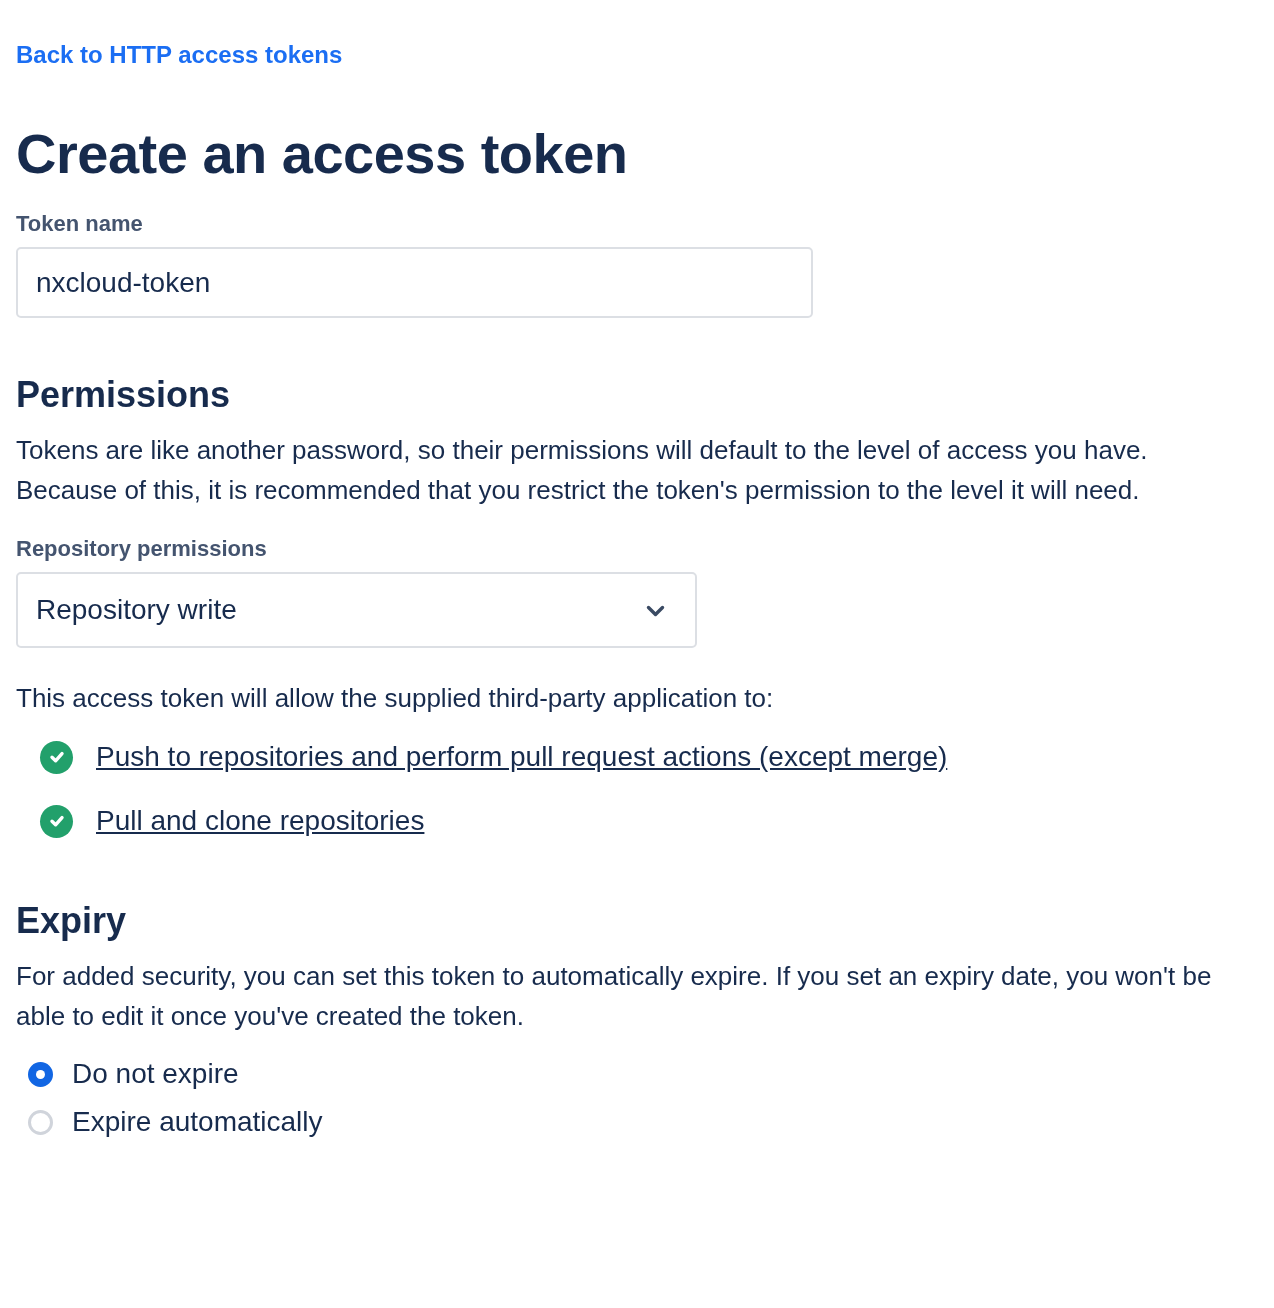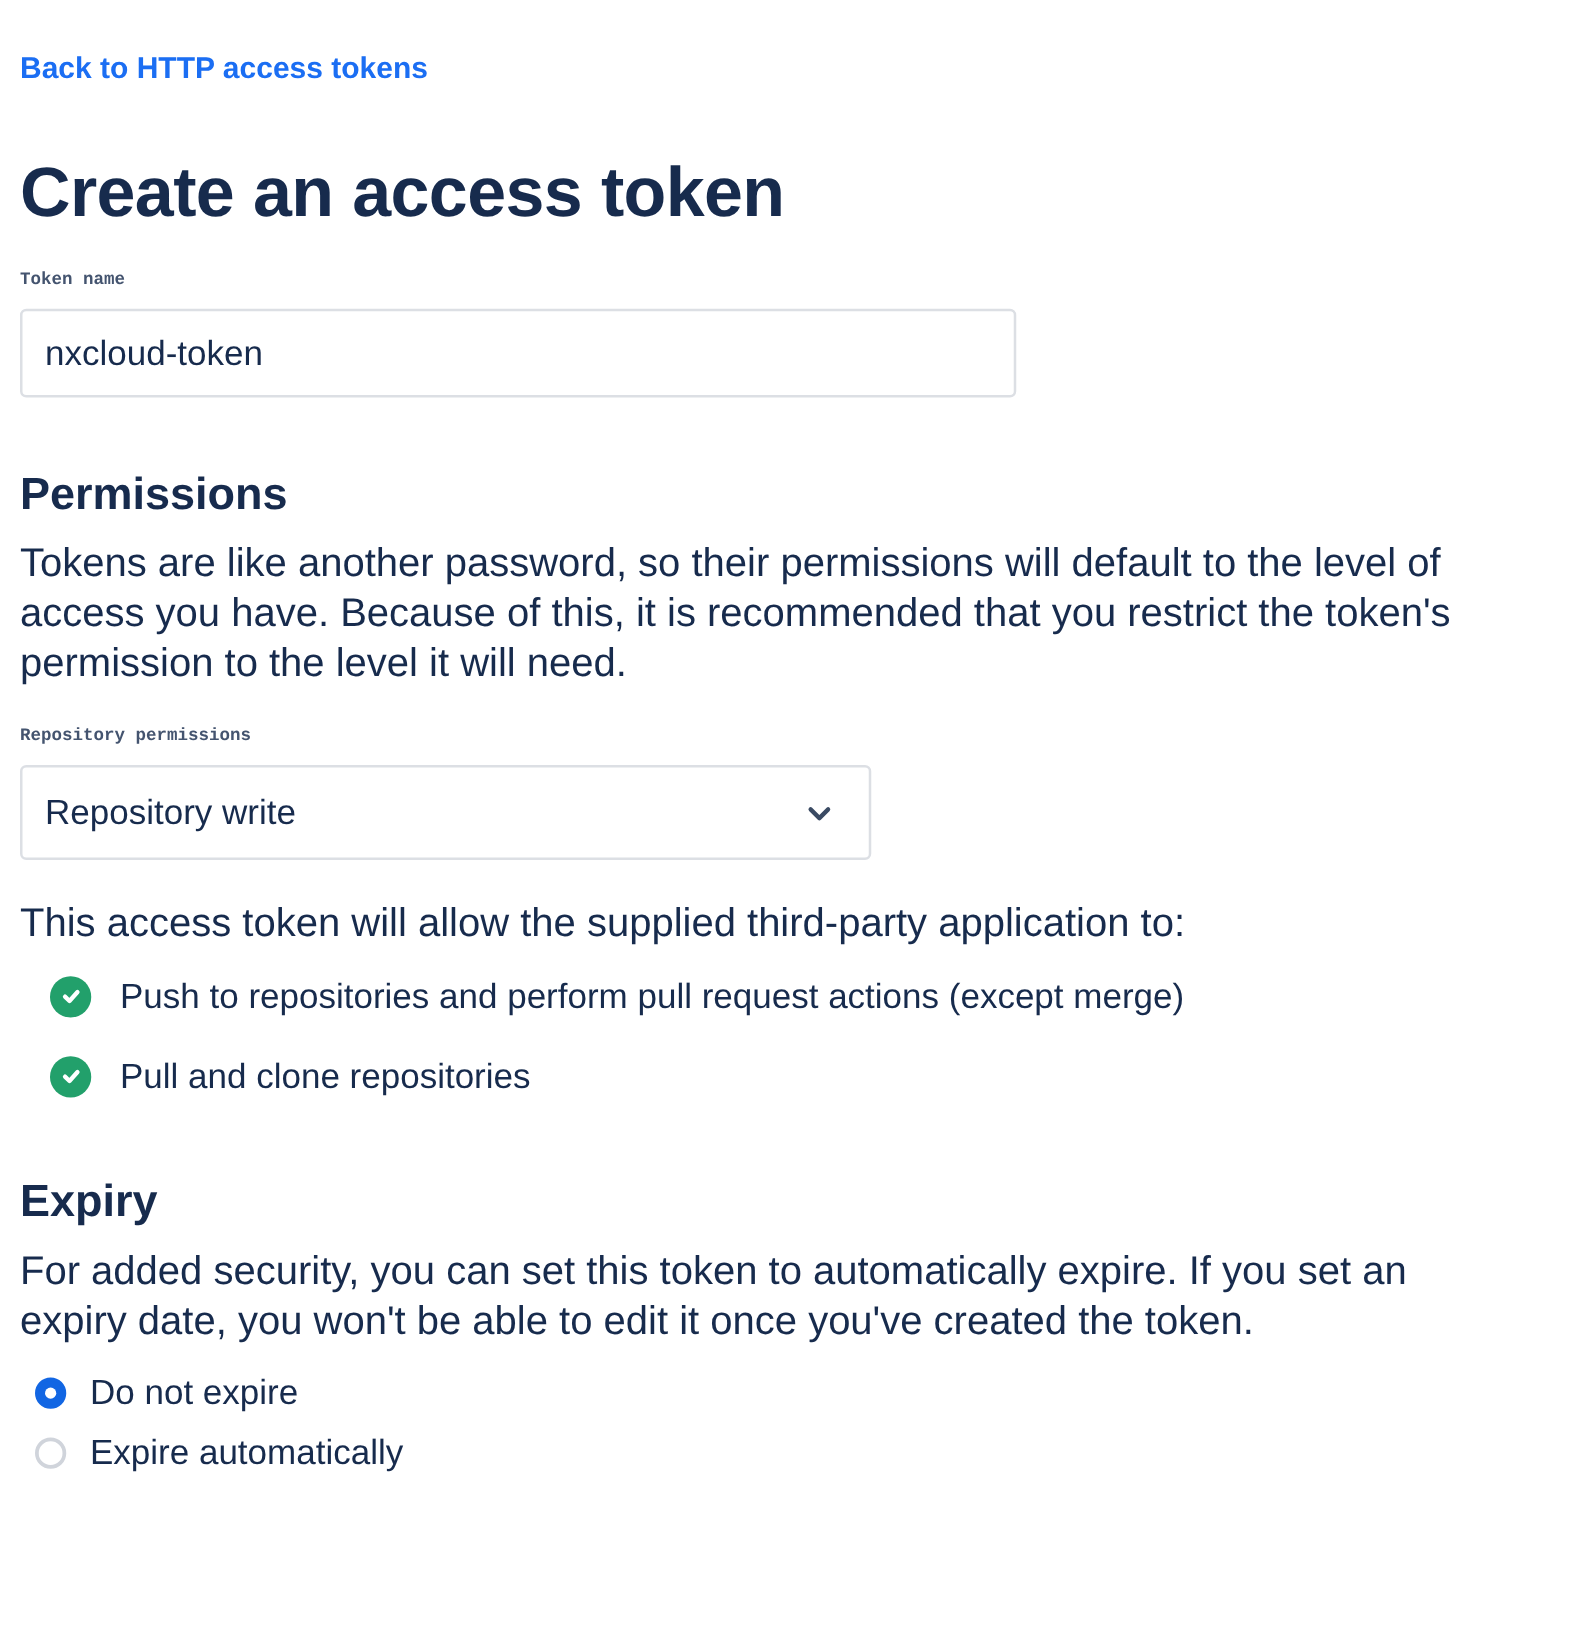--- a/index.html
+++ b/index.html
@@ -37,25 +37,24 @@
     margin: 59px 0 0 0;
     font-size: 56px;
     line-height: 50px;
     font-weight: 700;
     letter-spacing: -0.5px;
     color: var(--text-dark);
   }
   .field { margin-top: 32px; }
   .field-label {
     display: block;
-    font-size: 14px;
+    font-size: 22px;
     line-height: 26px;
     font-weight: 700;
     color: var(--label-slate);
-    font-family: Liberation Mono, monospace;
   }
   .text-input {
     display: block;
     margin-top: 10px;
     width: 797px;
     height: 71px;
     border: 2px solid var(--border-gray);
     border-radius: 5px;
     padding: 0 18px;
     font-family: inherit;
@@ -68,21 +67,21 @@
     margin: 56px 0 0 0;
     font-size: 36px;
     line-height: 42px;
     font-weight: 600;
     color: var(--text-dark);
   }
   h2.expiry-heading { margin-top: 62px; }
   p.body-text {
     margin: 14px 0 0 0;
     max-width: 1198px;
-    font-size: 32px;
+    font-size: 26px;
     line-height: 40px;
     font-weight: 400;
     color: var(--text-dark);
   }
   .field.repo-field { margin-top: 26px; }
   .select {
     margin-top: 10px;
     width: 681px;
     height: 76px;
     border: 2px solid var(--border-gray);
@@ -117,20 +116,21 @@
     background: var(--success-green);
     display: flex;
     align-items: center;
     justify-content: center;
   }
   .capability-label {
     margin-left: 23px;
     font-size: 28px;
     line-height: 34px;
     color: var(--text-dark);
+    text-decoration: underline;
   }
   .radio-group { margin-top: 18px; }
   .radio-row {
     display: flex;
     align-items: center;
     height: 40px;
     padding-left: 12px;
     cursor: pointer;
   }
   .radio-row + .radio-row { margin-top: 8px; }

